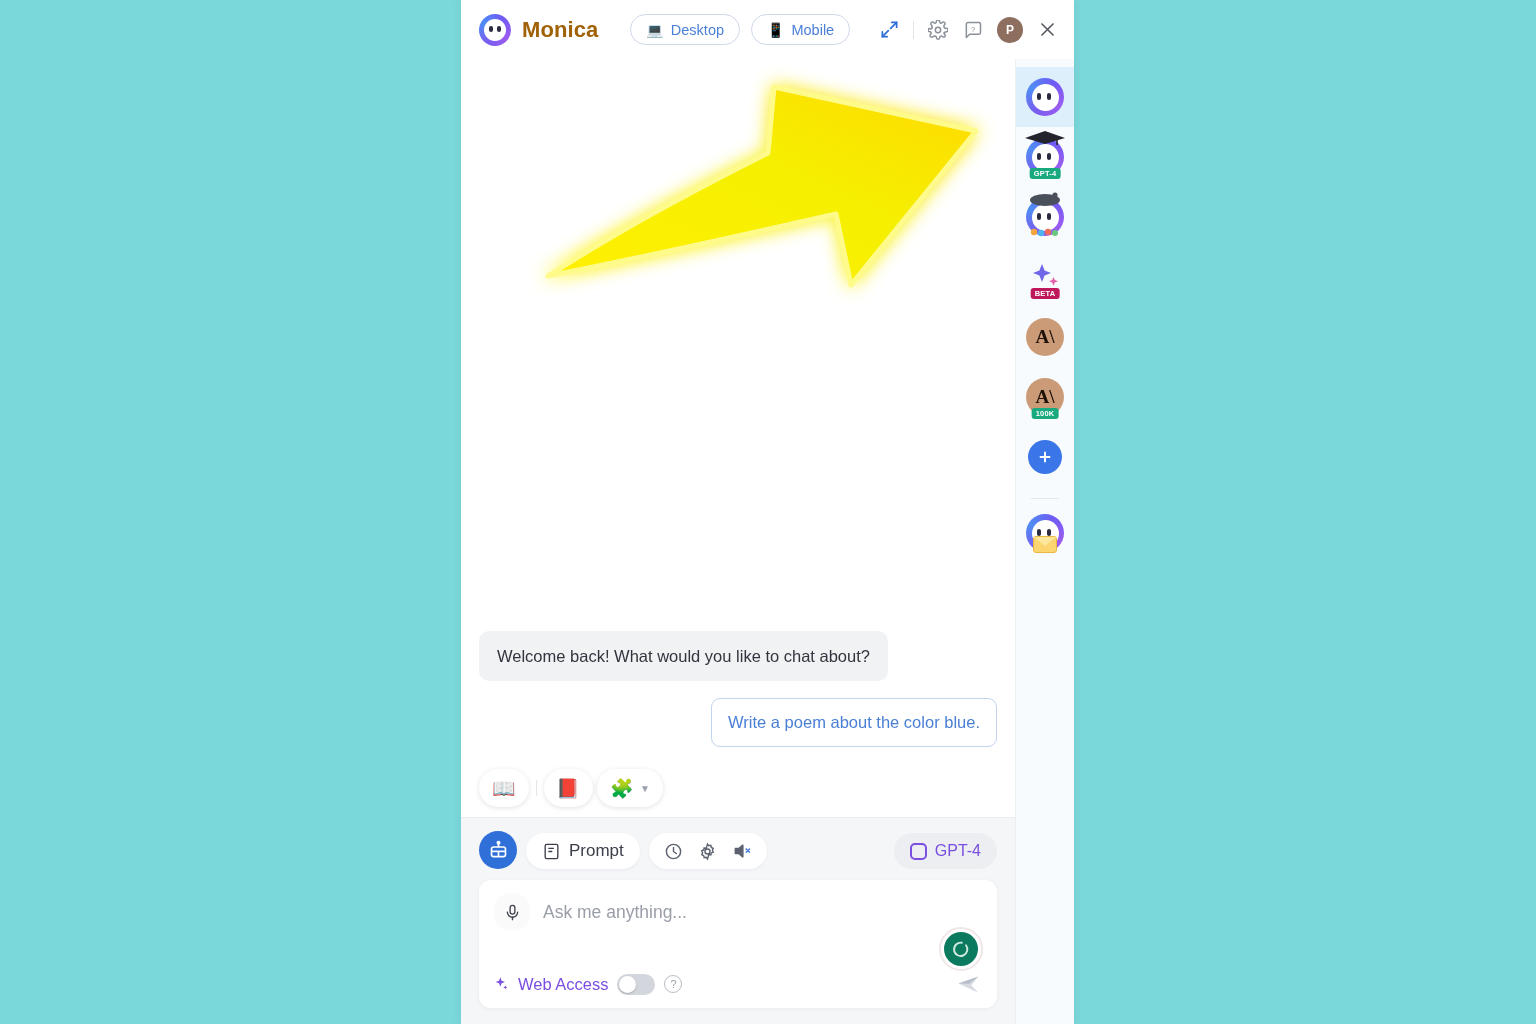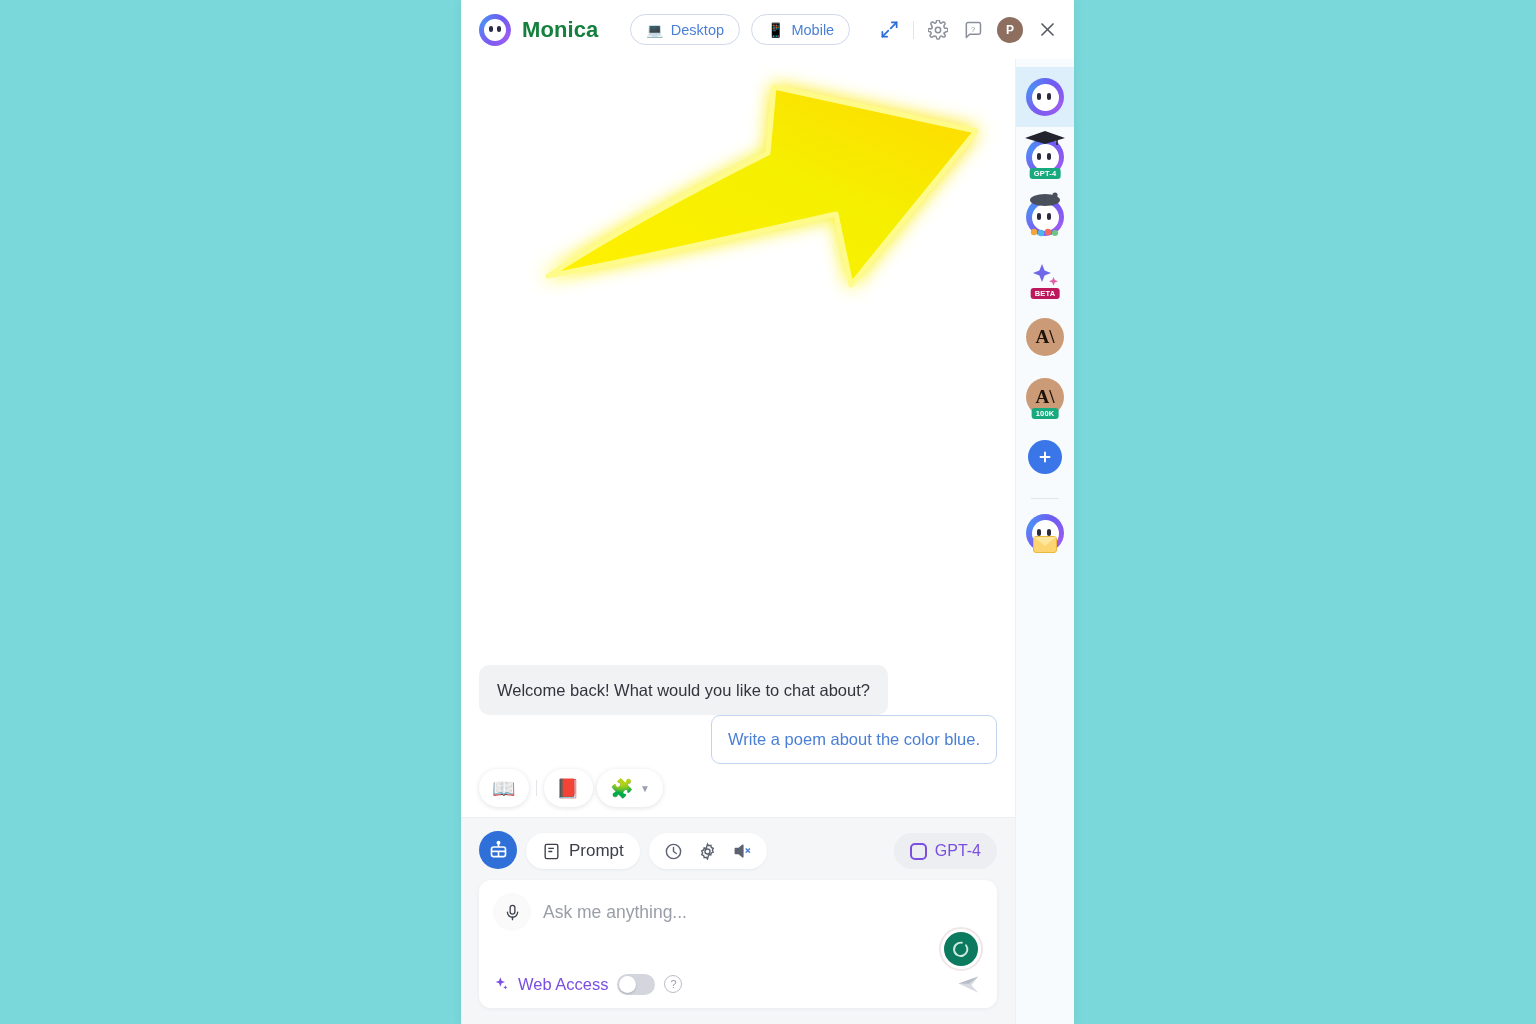--- a/index.html
+++ b/index.html
@@ -44,21 +44,21 @@
     background: #fff;
     position: relative;
   }
   .logo-face::before, .logo-face::after {
     content: ""; position: absolute; top: 7px;
     width: 4px; height: 6px; border-radius: 2px; background: #2b2b40;
   }
   .logo-face::before { left: 4.5px; }
   .logo-face::after { left: 12.5px; }
   .brand-name {
-    font-size: 22px; font-weight: 600; color: #15803d; letter-spacing: .1px;
+    font-size: 22px; font-weight: 600; color: #a16207; letter-spacing: .1px;
   }
 
   .seg-group { display: flex; align-items: center; gap: 11px; margin-left: 22px; }
   .seg {
     display: flex; align-items: center; gap: 7px;
     height: 31px; padding: 0 15px;
     border: 1px solid #cfd8ea; border-radius: 16px;
     background: #fff;
     font-size: 14.5px; color: #4a7fd6; font-weight: 500;
     cursor: pointer; white-space: nowrap;
@@ -125,21 +125,21 @@
 
   
   .arrow-wrap {
     position: absolute; left: 45px; top: -10px;
     width: 500px; height: 290px;
     pointer-events: none;
   }
 
   .msg-stack {
     position: absolute; left: 18px; right: 18px; bottom: 10px;
-    display: flex; flex-direction: column; 
+    display: flex; flex-direction: column; gap: 17px;
   }
   .bubble-bot {
     align-self: flex-start;
     max-width: 92%;
     background: #f1f2f4;
     color: #33343d;
     font-size: 16.5px;
     padding: 14px 18px;
     border-radius: 10px;
     line-height: 1.35;

